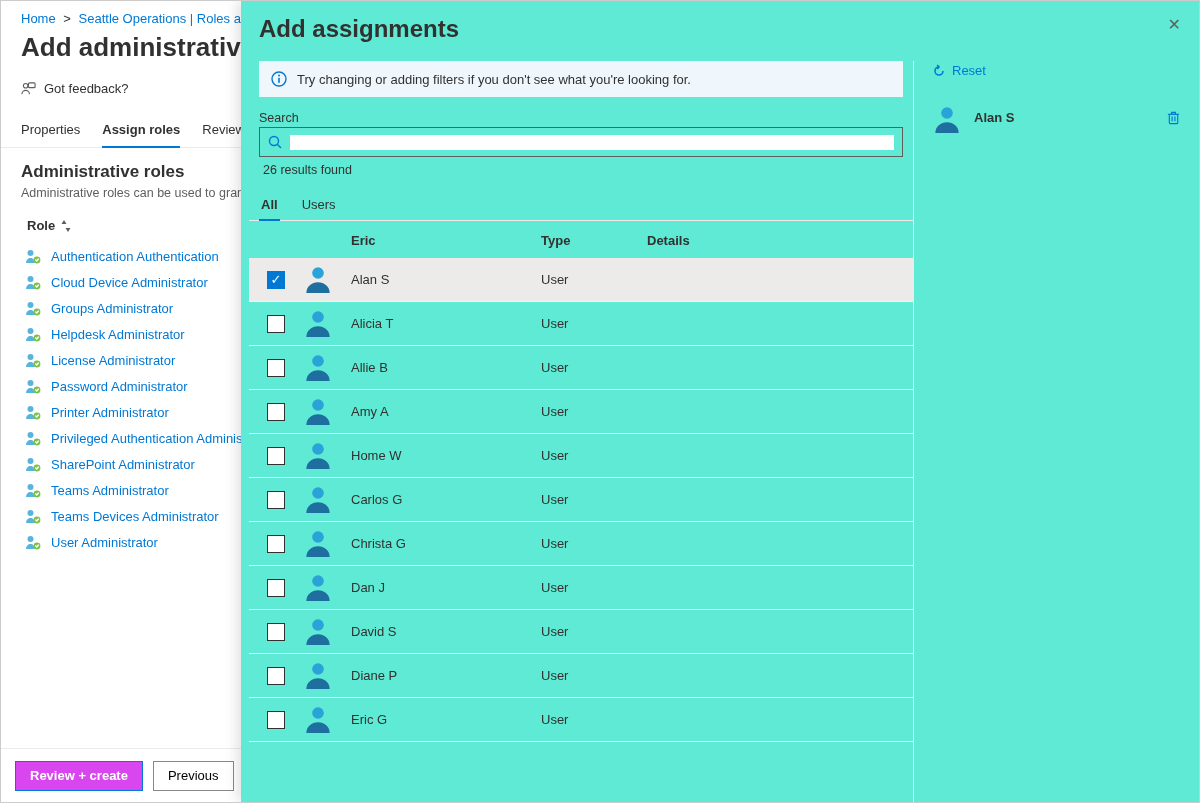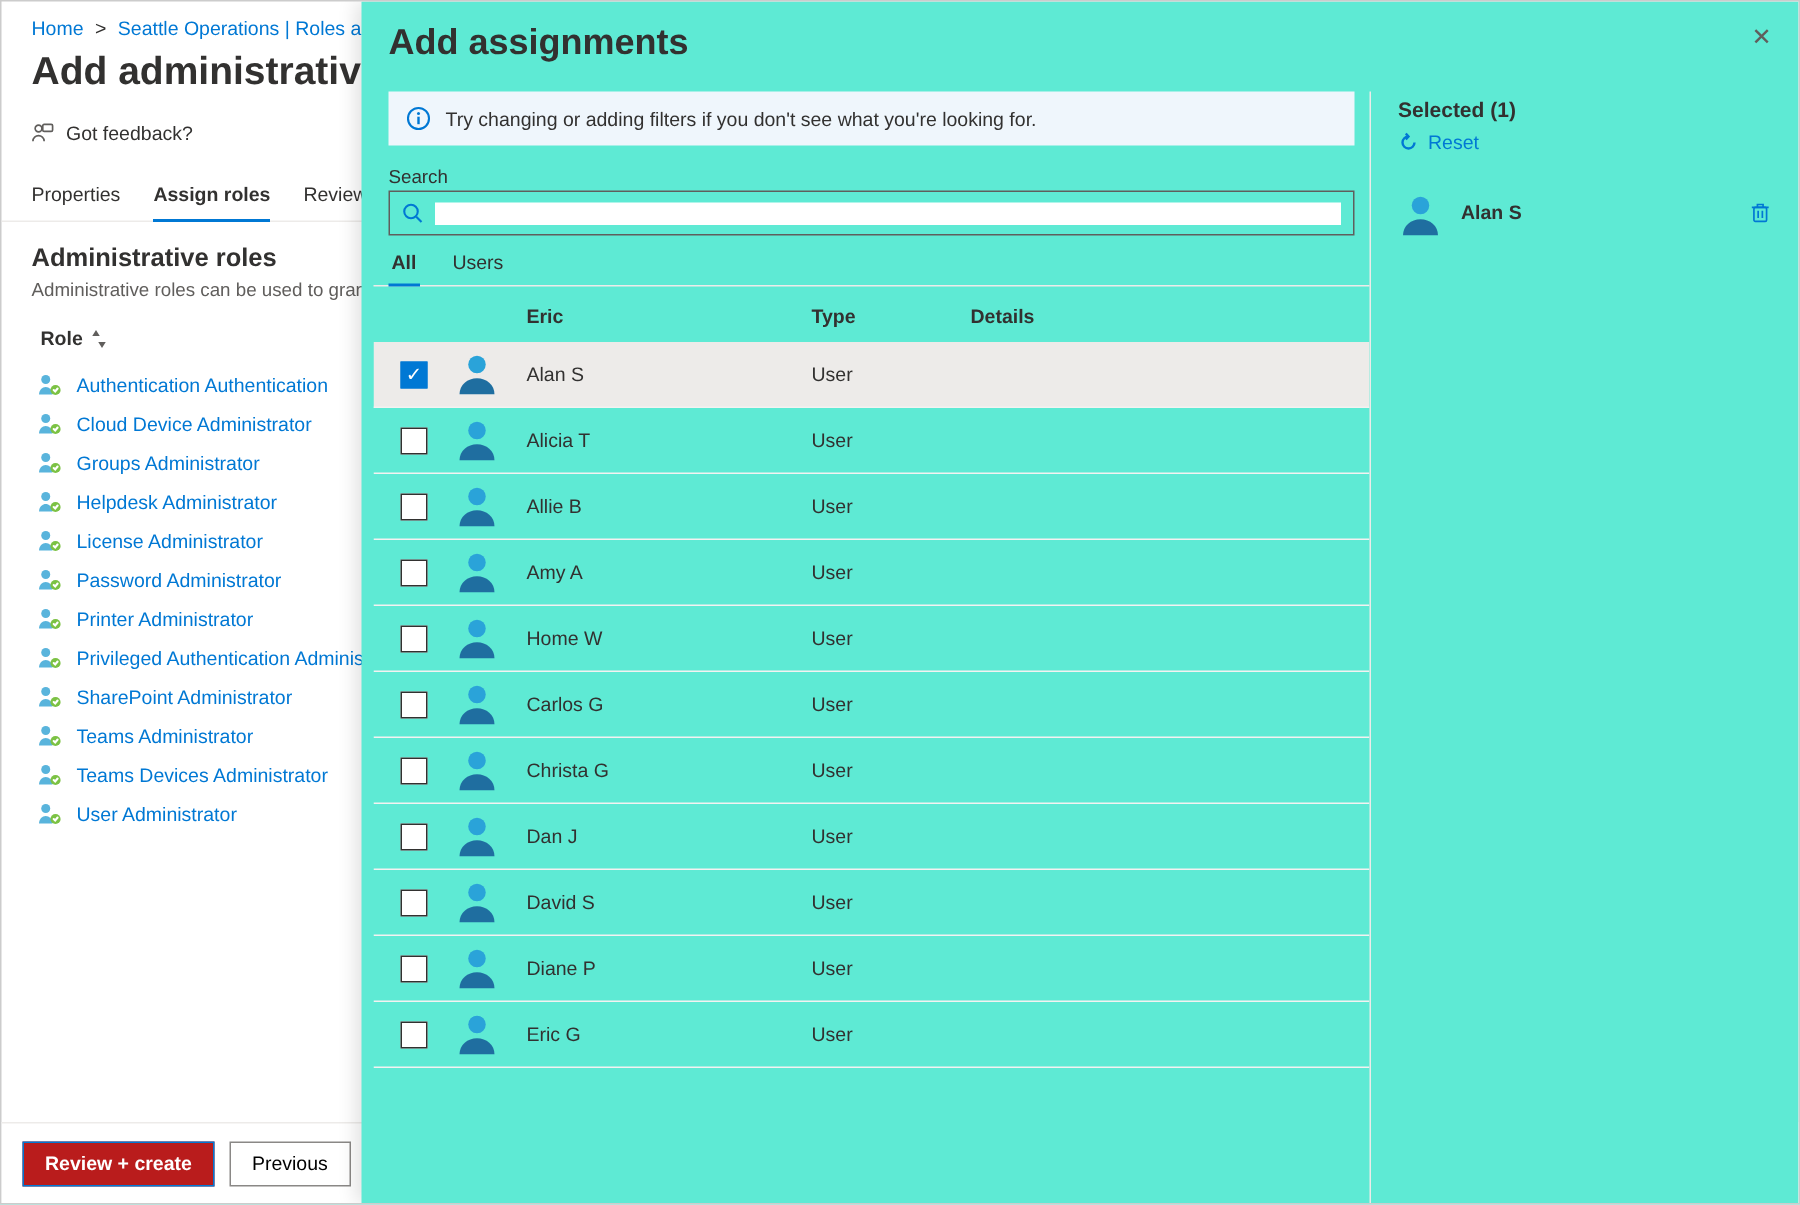--- a/index.html
+++ b/index.html
@@ -53,21 +53,21 @@
     display: flex; align-items: center; gap: 10px; padding: 5px 4px;
   }
   .role-row .role-link { color: #0078d4; cursor: pointer; font-size: 13px; }
   .role-icon { width: 16px; height: 16px; flex: 0 0 16px; }
   .footer {
     position: absolute; left: 0; right: 0; bottom: 0; height: 54px;
     border-top: 1px solid #edebe9; background: #fff;
     display: flex; align-items: center; gap: 10px; padding: 0 14px;
   }
   .btn { height: 30px; padding: 0 14px; font-size: 13px; border: 1px solid #8a8886; background: #fff; cursor: pointer; }
-  .btn.primary { background: #b91c1c; color: #fff; border-color: #0078d4; font-weight: 600; }
+  .btn.primary { background: #d946ef; color: #fff; border-color: #0078d4; font-weight: 600; }
   .btn.partial { width: 20px; padding: 0; border: 1px solid #8a8886; background: #fff; }
   .add-button-wrap { border: 2px solid #c8302a; padding: 4px; display: inline-block; margin-left: 8px; }
   .add-button-wrap .btn.primary { padding: 0 26px; }
 
   
   .panel {
     position: absolute; right: 0; top: 0; bottom: 0; left: 240px;
     background: #5eead4;
     box-shadow: -4px 0 12px rgba(0,0,0,0.12);
     display: flex; flex-direction: column;
@@ -313,20 +313,21 @@
       </div>
 
       <div class="search-label">Search</div>
       <div class="search-box">
         <svg class="search-icon" viewBox="0 0 14 14">
             <circle cx="6" cy="6" r="4.5" fill="none" stroke="#0078d4" stroke-width="1.4"></circle>
             <line x1="9.5" y1="9.5" x2="13" y2="13" stroke="#0078d4" stroke-width="1.4"></line>
           </svg>
         <input type="text" style="">
       </div>
+      <div class="results-count">26 results found</div>
 
       <div class="panel-tabs">
         <div class="ptab active">All</div>
         <div class="ptab">Users</div>
       </div>
 
       <div class="list-container">
         <div class="list-header">
           <div class="col-cb"></div>
           <div class="col-av"></div>
@@ -465,23 +466,20 @@
                 </svg></div>
     <div class="col-name user-name">Eric G</div>
     <div class="col-type user-type">User</div>
     <div class="col-details"></div>
             </div>
           </div>
       </div>
     </div>
 
     <div class="panel-right">
-      <div class="selected-header">
-        <div class="selected-title">Selected (1)</div>
-      </div>
       <div class="reset">
         <svg width="14" height="14" viewBox="0 0 14 14">
             <path d="M11 7a4 4 0 1 1-4-4" fill="none" stroke="#0078d4" stroke-width="1.6"></path>
             <path d="M5.2 1 L7 3 L5.2 5" fill="none" stroke="#0078d4" stroke-width="1.6"></path>
           </svg>
         <span>Reset</span>
       </div>
       <div id="selected-items">
           <div class="selected-item">
             <svg class="avatar" viewBox="0 0 36 36">

